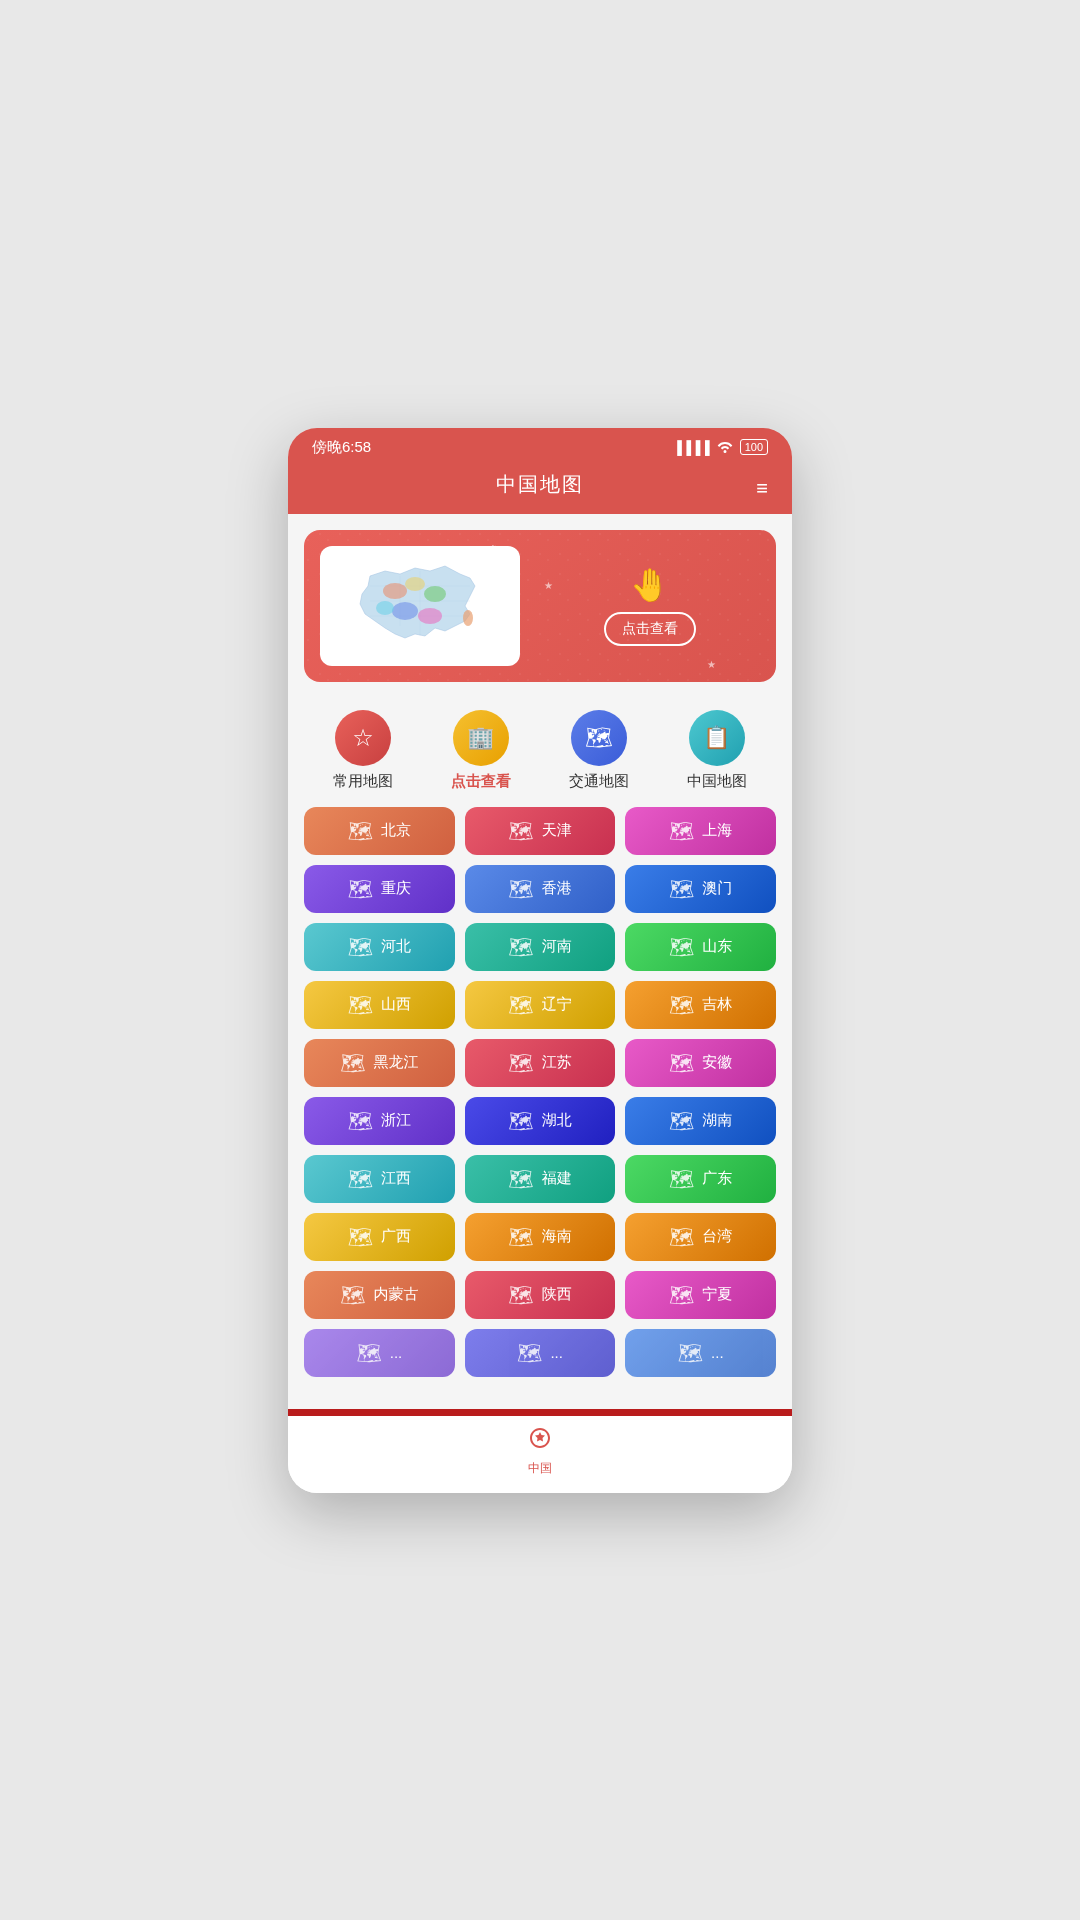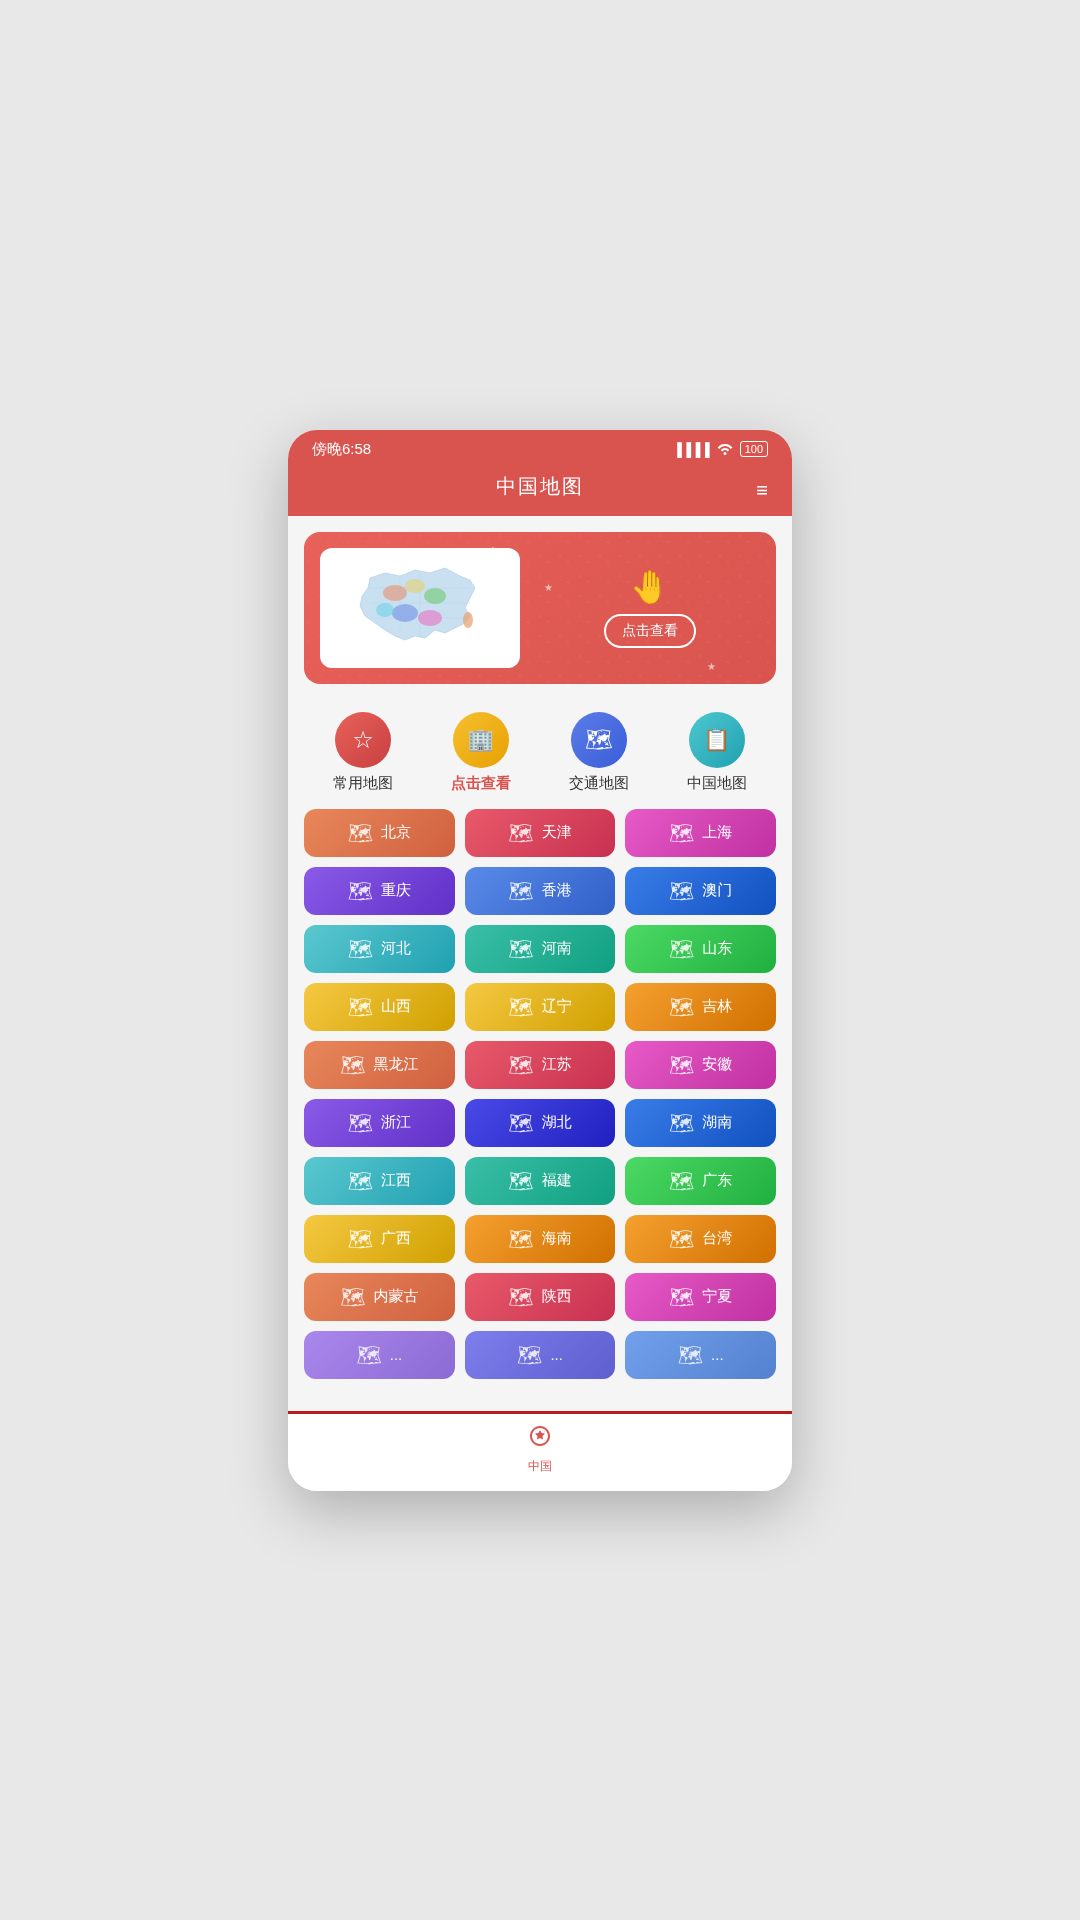--- a/index.html
+++ b/index.html
@@ -200,21 +200,21 @@
       outline: none;
     }
     .province-icon {
       font-size: 20px;
       opacity: 0.85;
     }
 
     
     .bottom-nav {
       background: white;
-      border-top: 3px solid #b91c1c;
+      border-top: 7px solid #b91c1c;
       display: flex;
       justify-content: space-between;
       padding: 10px 0 16px;
       position: relative;
       z-index: 10;
     }
     .nav-item {
       display: flex;
       flex-direction: column;
       align-items: center;

